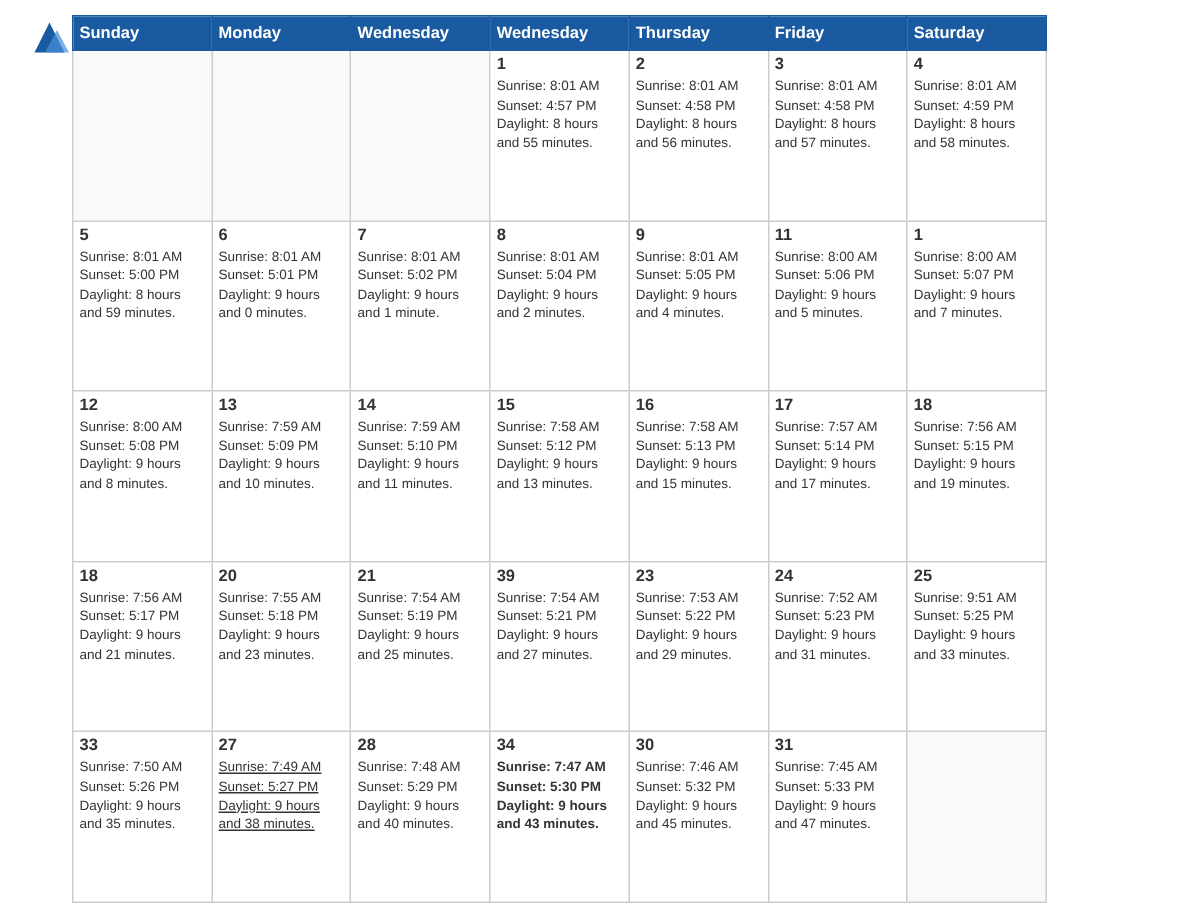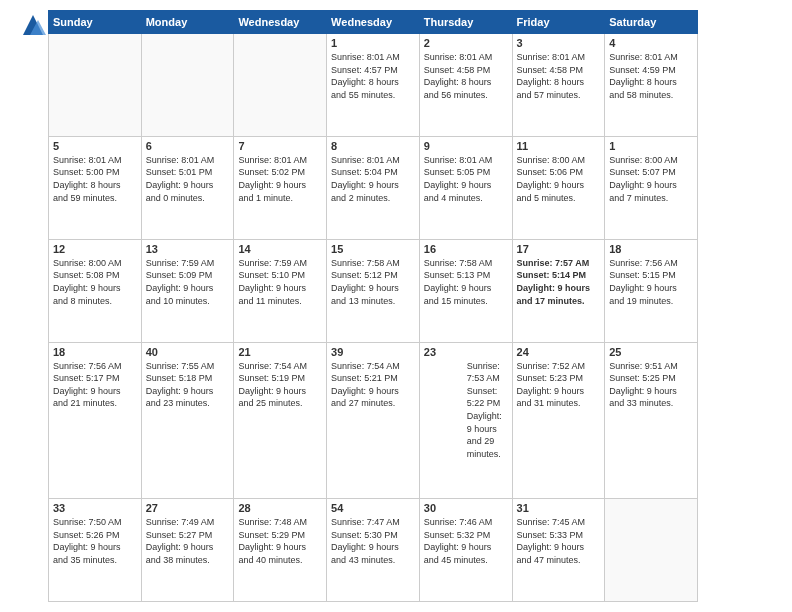--- a/index.html
+++ b/index.html
@@ -249,21 +249,21 @@
           </td>
           <td>
             <span class="day-num">16</span>
             <div class="day-info" style="white-space: pre-line;">Sunrise: 7:58 AM
 Sunset: 5:13 PM
 Daylight: 9 hours
 and 15 minutes.</div>
           </td>
           <td>
             <span class="day-num">17</span>
-            <div class="day-info" style="white-space: pre-line; font-weight: bold;">Sunrise: 7:57 AM
+            <div class="day-info" style="white-space: pre-line;">Sunrise: 7:57 AM
 Sunset: 5:14 PM
 Daylight: 9 hours
 and 17 minutes.</div>
           </td>
           <td>
             <span class="day-num">18</span>
             <div class="day-info" style="white-space: pre-line;">Sunrise: 7:56 AM
 Sunset: 5:15 PM
 Daylight: 9 hours
 and 19 minutes.</div>
@@ -271,21 +271,21 @@
         </tr>
         <tr>
           <td>
             <span class="day-num">18</span>
             <div class="day-info" style="white-space: pre-line;">Sunrise: 7:56 AM
 Sunset: 5:17 PM
 Daylight: 9 hours
 and 21 minutes.</div>
           </td>
           <td>
-            <span class="day-num">40</span>
+            <span class="day-num">20</span>
             <div class="day-info" style="white-space: pre-line;">Sunrise: 7:55 AM
 Sunset: 5:18 PM
 Daylight: 9 hours
 and 23 minutes.</div>
           </td>
           <td>
             <span class="day-num">21</span>
             <div class="day-info" style="white-space: pre-line;">Sunrise: 7:54 AM
 Sunset: 5:19 PM
 Daylight: 9 hours
@@ -293,21 +293,21 @@
           </td>
           <td>
             <span class="day-num">39</span>
             <div class="day-info" style="white-space: pre-line;">Sunrise: 7:54 AM
 Sunset: 5:21 PM
 Daylight: 9 hours
 and 27 minutes.</div>
           </td>
           <td>
             <span class="day-num">23</span>
-            <div class="day-info" style="white-space: pre-line; margin-left: 43px;">Sunrise: 7:53 AM
+            <div class="day-info" style="white-space: pre-line;">Sunrise: 7:53 AM
 Sunset: 5:22 PM
 Daylight: 9 hours
 and 29 minutes.</div>
           </td>
           <td>
             <span class="day-num">24</span>
             <div class="day-info" style="white-space: pre-line;">Sunrise: 7:52 AM
 Sunset: 5:23 PM
 Daylight: 9 hours
 and 31 minutes.</div>
@@ -323,35 +323,35 @@
         <tr>
           <td>
             <span class="day-num">33</span>
             <div class="day-info" style="white-space: pre-line;">Sunrise: 7:50 AM
 Sunset: 5:26 PM
 Daylight: 9 hours
 and 35 minutes.</div>
           </td>
           <td>
             <span class="day-num">27</span>
-            <div class="day-info" style="white-space: pre-line;">Sunrise: 7:49 AM
+            <div class="day-info" style="white-space: pre-line; text-decoration: underline;">Sunrise: 7:49 AM
 Sunset: 5:27 PM
 Daylight: 9 hours
 and 38 minutes.</div>
           </td>
           <td>
             <span class="day-num">28</span>
             <div class="day-info" style="white-space: pre-line;">Sunrise: 7:48 AM
 Sunset: 5:29 PM
 Daylight: 9 hours
 and 40 minutes.</div>
           </td>
           <td>
-            <span class="day-num">54</span>
-            <div class="day-info" style="white-space: pre-line;">Sunrise: 7:47 AM
+            <span class="day-num">34</span>
+            <div class="day-info" style="white-space: pre-line; font-weight: bold;">Sunrise: 7:47 AM
 Sunset: 5:30 PM
 Daylight: 9 hours
 and 43 minutes.</div>
           </td>
           <td>
             <span class="day-num">30</span>
             <div class="day-info" style="white-space: pre-line;">Sunrise: 7:46 AM
 Sunset: 5:32 PM
 Daylight: 9 hours
 and 45 minutes.</div>

